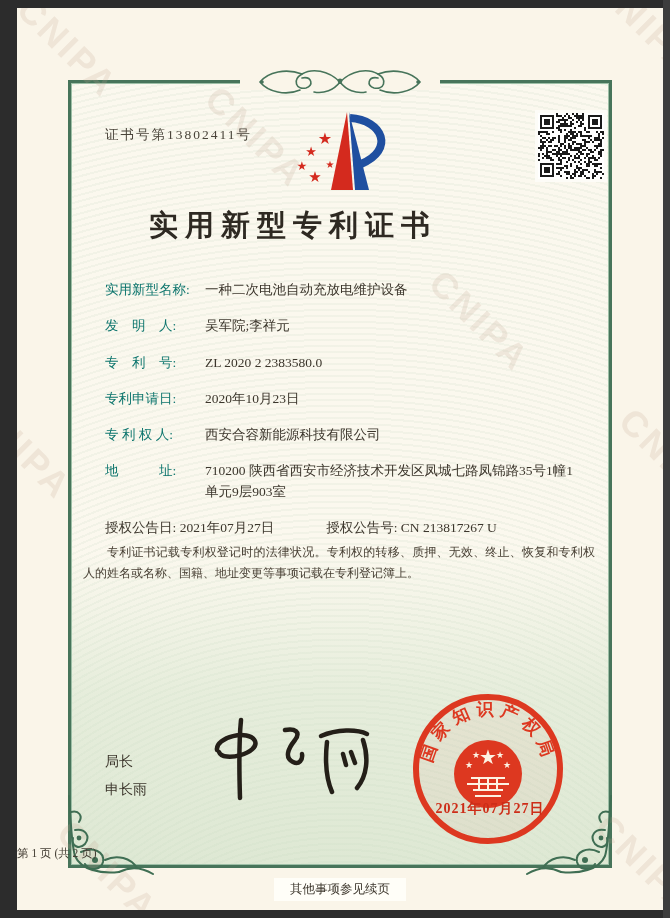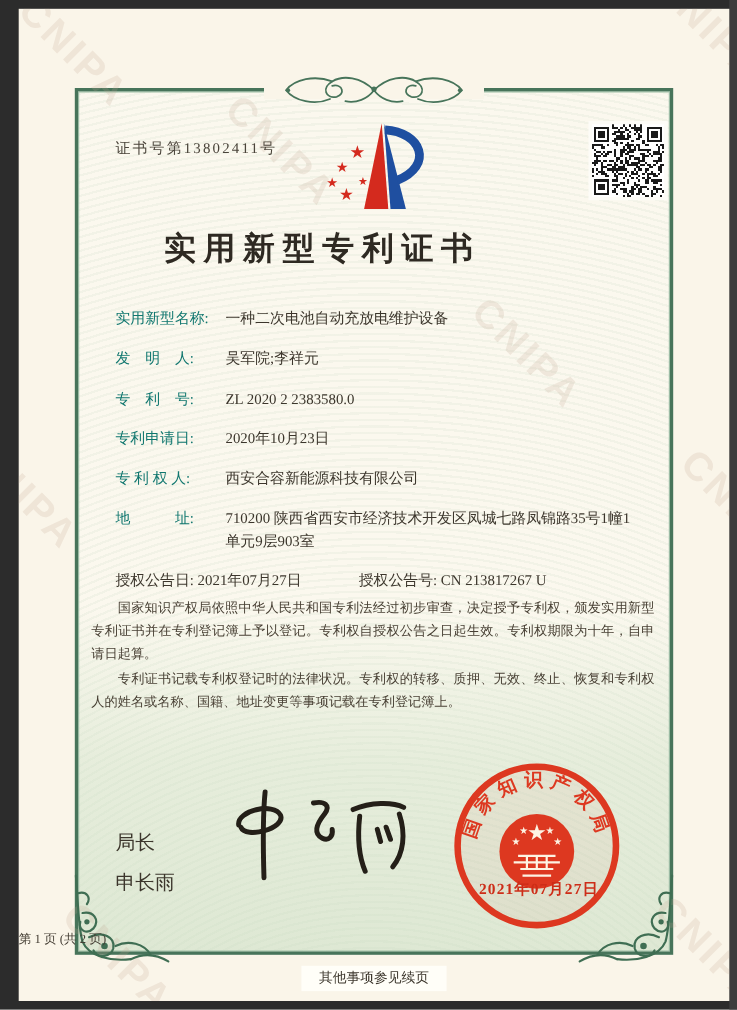--- a/index.html
+++ b/index.html
@@ -51,21 +51,21 @@
   .field-label{flex:0 0 100px;white-space:nowrap;color:#0f766e;}
   .field-value{flex:1;color:#3c362c;}
   .grant-row{display:flex;margin-top:0;}
   .grant-pair{white-space:nowrap;}
   .grant-pair + .grant-pair{margin-left:52px;}
   .body-text{
     position:absolute;left:66px;top:534px;width:512px;
     font-size:12px;line-height:1.75;color:#473f33;text-align:justify;
   }
   .body-text p{margin:0 0 2px 0;text-indent:2em;}
-  .officer{position:absolute;left:88px;top:740px;font-size:18px;line-height:2.0;color:#3c362c;}
+  .officer{position:absolute;left:88px;top:740px;font-size:14px;line-height:2.0;color:#3c362c;}
   .signature{position:absolute;left:182px;top:700px;width:180px;height:100px;}
   .seal{position:absolute;left:388px;top:678px;width:166px;height:166px;}
   .seal-date{
     position:absolute;left:398px;top:792px;width:150px;text-align:center;
     font-size:14px;font-weight:bold;color:#cd2d18;letter-spacing:1px;z-index:5;
   }
   .page-indicator{position:absolute;left:0;top:838px;width:646px;text-align:left;font-size:11.5px;color:#443e34;}
   .footer-note{
     position:absolute;left:50%;top:870px;transform:translateX(-50%);
     background:#fffef8;padding:3px 16px;font-size:12.5px;color:#3c362c;white-space:nowrap;
@@ -557,21 +557,20 @@
           <span class="field-label">地　　　址:</span>
           <span class="field-value">710200 陕西省西安市经济技术开发区凤城七路凤锦路35号1幢1单元9层903室</span>
         </div>
         <div class="grant-row">
           <span class="grant-pair"><span>授权公告日:</span> <span>2021年07月27日</span></span>
           <span class="grant-pair"><span>授权公告号:</span> <span>CN 213817267 U</span></span>
         </div>
       </div>
 
       <div class="body-text">
-        <p>国家知识产权局依照中华人民共和国专利法经过初步审查，决定授予专利权，颁发实用新型专利证书并在专利登记簿上予以登记。专利权自授权公告之日起生效。专利权期限为十年，自申请日起算。</p>
         <p>专利证书记载专利权登记时的法律状况。专利权的转移、质押、无效、终止、恢复和专利权人的姓名或名称、国籍、地址变更等事项记载在专利登记簿上。</p>
       </div>
 
       <div class="officer">
         <div>局长</div>
         <div>申长雨</div>
       </div>
 
       <svg class="signature" viewBox="0 0 180 100">
         <g stroke="#241f18" stroke-width="4.5" fill="none" stroke-linecap="round">

